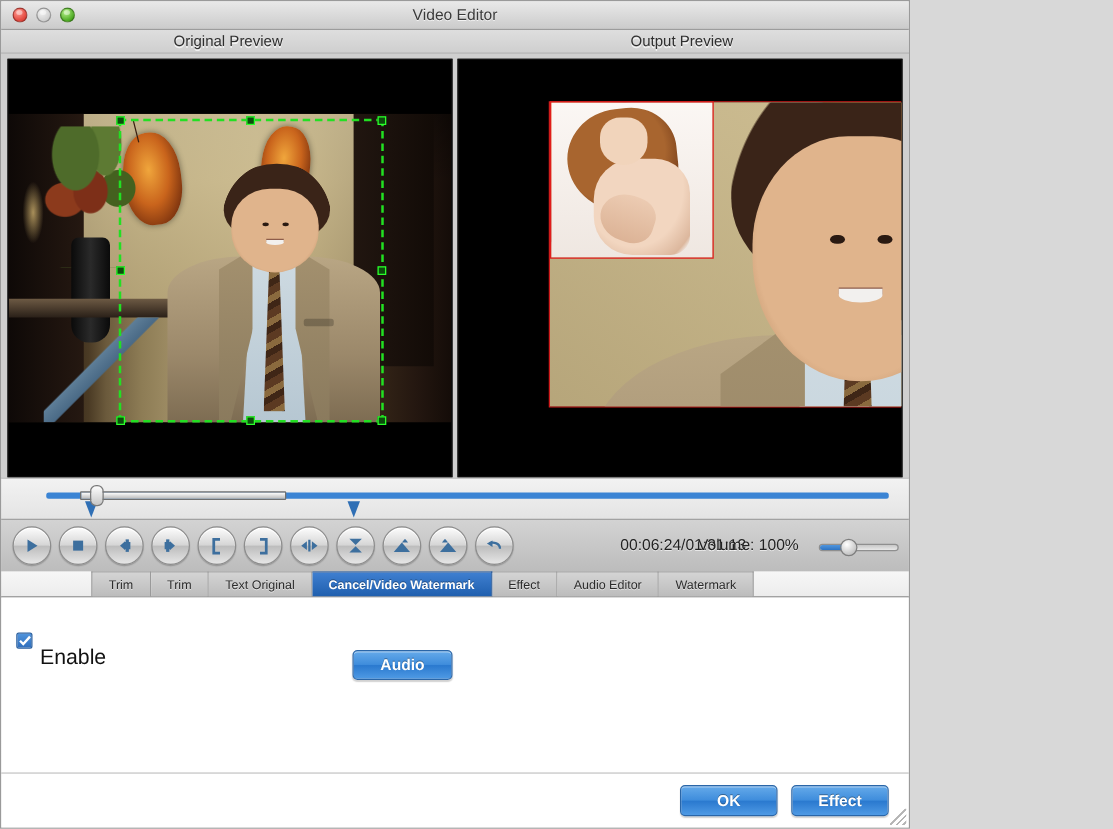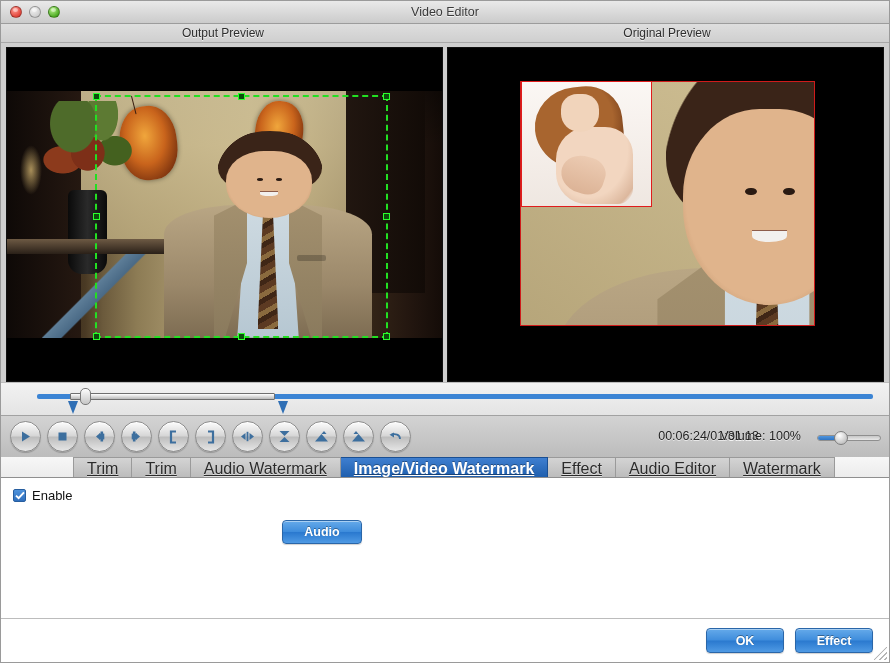--- a/index.html
+++ b/index.html
@@ -8,21 +8,21 @@
     width: 890px;
     height: 663px;
     font-family: "Liberation Sans", sans-serif;
     font-size: 12px;
     background: #d8d8d8;
     overflow: hidden;
     -webkit-font-smoothing: antialiased;
   }
 
   .window {
-    width: 890px;
+    width: 728px;
     height: 663px;
     position: relative;
     background: linear-gradient(#e8e8e8, #d4d4d4);
     display: flex;
     flex-direction: column;
     border: 1px solid #9a9a9a;
   }
 
   
   .titlebar {
@@ -339,30 +339,29 @@
     height: 21px;
     display: flex;
     background: linear-gradient(#f7f7f7,#ececec);
     flex: 0 0 auto;
     padding-left: 72px;
     border-bottom: 1px solid #8f8f8f;
   }
   .tab {
     padding: 0 13px;
     line-height: 21px;
-    font-size: 16px;
+    font-size: 10px;
     color: #2b2b2b;
     background: linear-gradient(#d4d4d4,#bcbcbc);
     border: 1px solid #9a9a9a;
     border-bottom: none;
     border-left: none;
     text-shadow: 0 1px 0 rgba(255,255,255,.55);
     white-space: nowrap;
     cursor: default;
-    text-decoration: underline;
   }
   .tab:first-child { border-left: 1px solid #9a9a9a; }
   .tab.active {
     background: linear-gradient(#3f7fd0,#1f5fae);
     color: #fff;
     font-weight: bold;
     text-shadow: 0 -1px 0 rgba(0,0,0,.35);
     border-color: #1a4f93;
   }
 
@@ -375,21 +374,21 @@
   }
 
   .chk-row { position: absolute; left: 12px; top: 10px; display:flex; align-items:center; gap:6px; }
   .checkbox {
     width: 13px; height: 13px; border-radius: 2px;
     background: linear-gradient(#4f93dc,#2f6fbd);
     border: 1px solid #275e9f;
     display:flex; align-items:center; justify-content:center;
   }
   .checkbox svg { display:block; }
-  .chk-label { font-size: 13px; color: #111; }
+  .chk-label { font-size: 17px; color: #111; margin-top: 28px; }
 
   .path-input {
     position: absolute; left: 10px; top: 43px;
     width: 262px; height: 22px;
     background: #fff;
     border: 1px solid #9c9c9c;
     border-top-color: #7d7d7d;
     font-size: 12.5px;
     color: #111;
     padding: 0 4px;
@@ -443,22 +442,22 @@
   <div class="titlebar">
     <div class="traffic">
       <div class="tl tl-close"></div>
       <div class="tl tl-min"></div>
       <div class="tl tl-zoom"></div>
     </div>
     <div class="title-text">Video Editor</div>
   </div>
 
   <div class="preview-headers">
+    <div>Original Preview</div>
     <div>Output Preview</div>
-    <div>Original Preview</div>
   </div>
 
   <div class="previews">
 
     <div class="pane">
       <div class="scene">
         <div class="letterbox-top"></div>
         <div class="room">
           <div class="wall"></div>
           <div class="shelf-l"></div>
@@ -633,22 +632,22 @@
     </div>
     <div class="vol-slider">
       <div class="vol-fill"></div>
       <div class="vol-knob"></div>
     </div>
   </div>
 
   <div class="tabbar">
     <div class="tab">Trim</div>
     <div class="tab">Trim</div>
-    <div class="tab">Audio Watermark</div>
-    <div class="tab active">Image/Video Watermark</div>
+    <div class="tab">Text Original</div>
+    <div class="tab active">Cancel/Video Watermark</div>
     <div class="tab">Effect</div>
     <div class="tab">Audio Editor</div>
     <div class="tab">Watermark</div>
   </div>
 
   <div class="panel">
 
     <div class="chk-row">
       <div class="checkbox">
         <svg width="10" height="9" viewBox="0 0 10 9">

